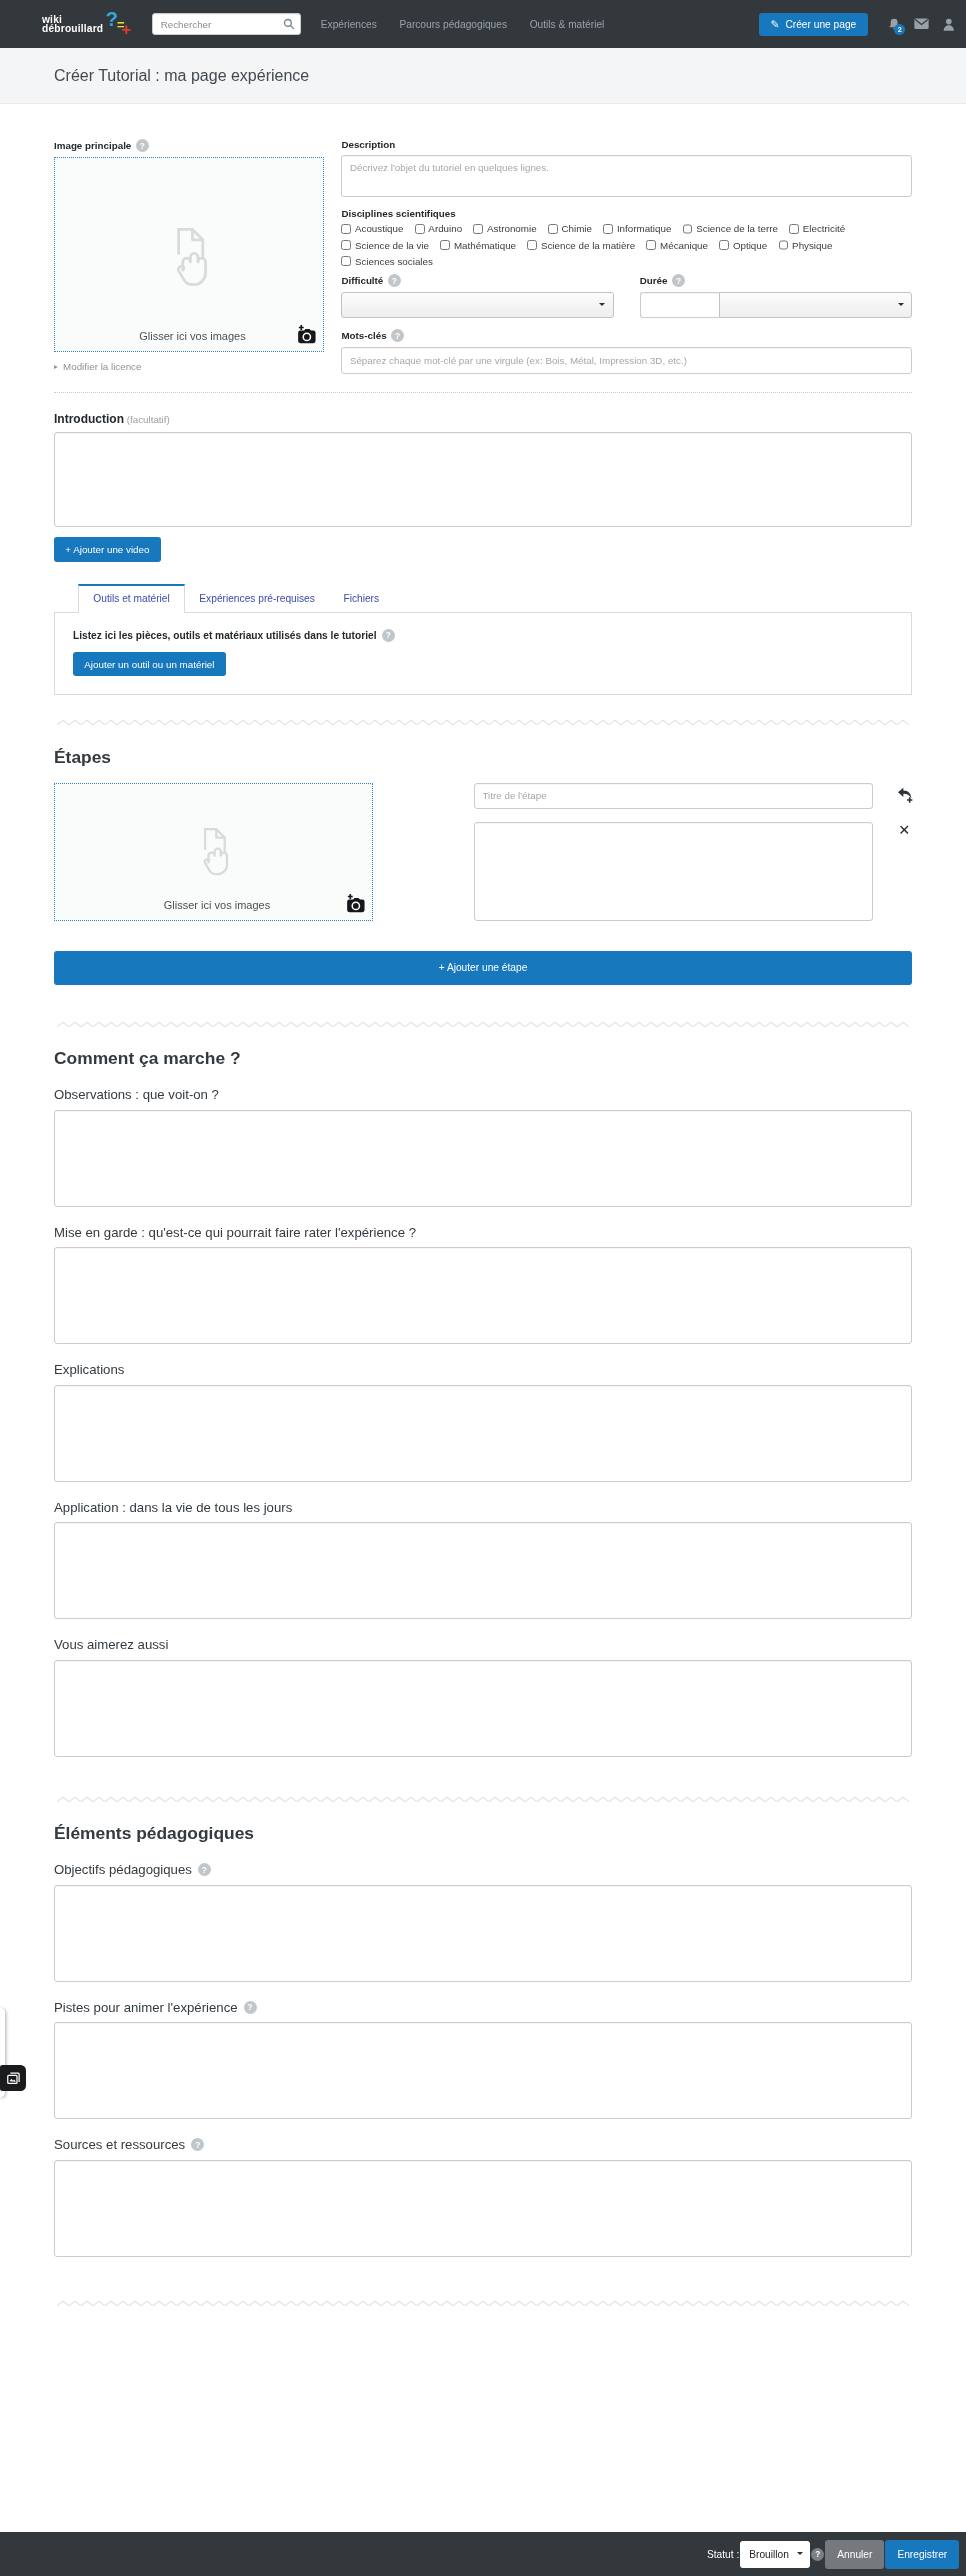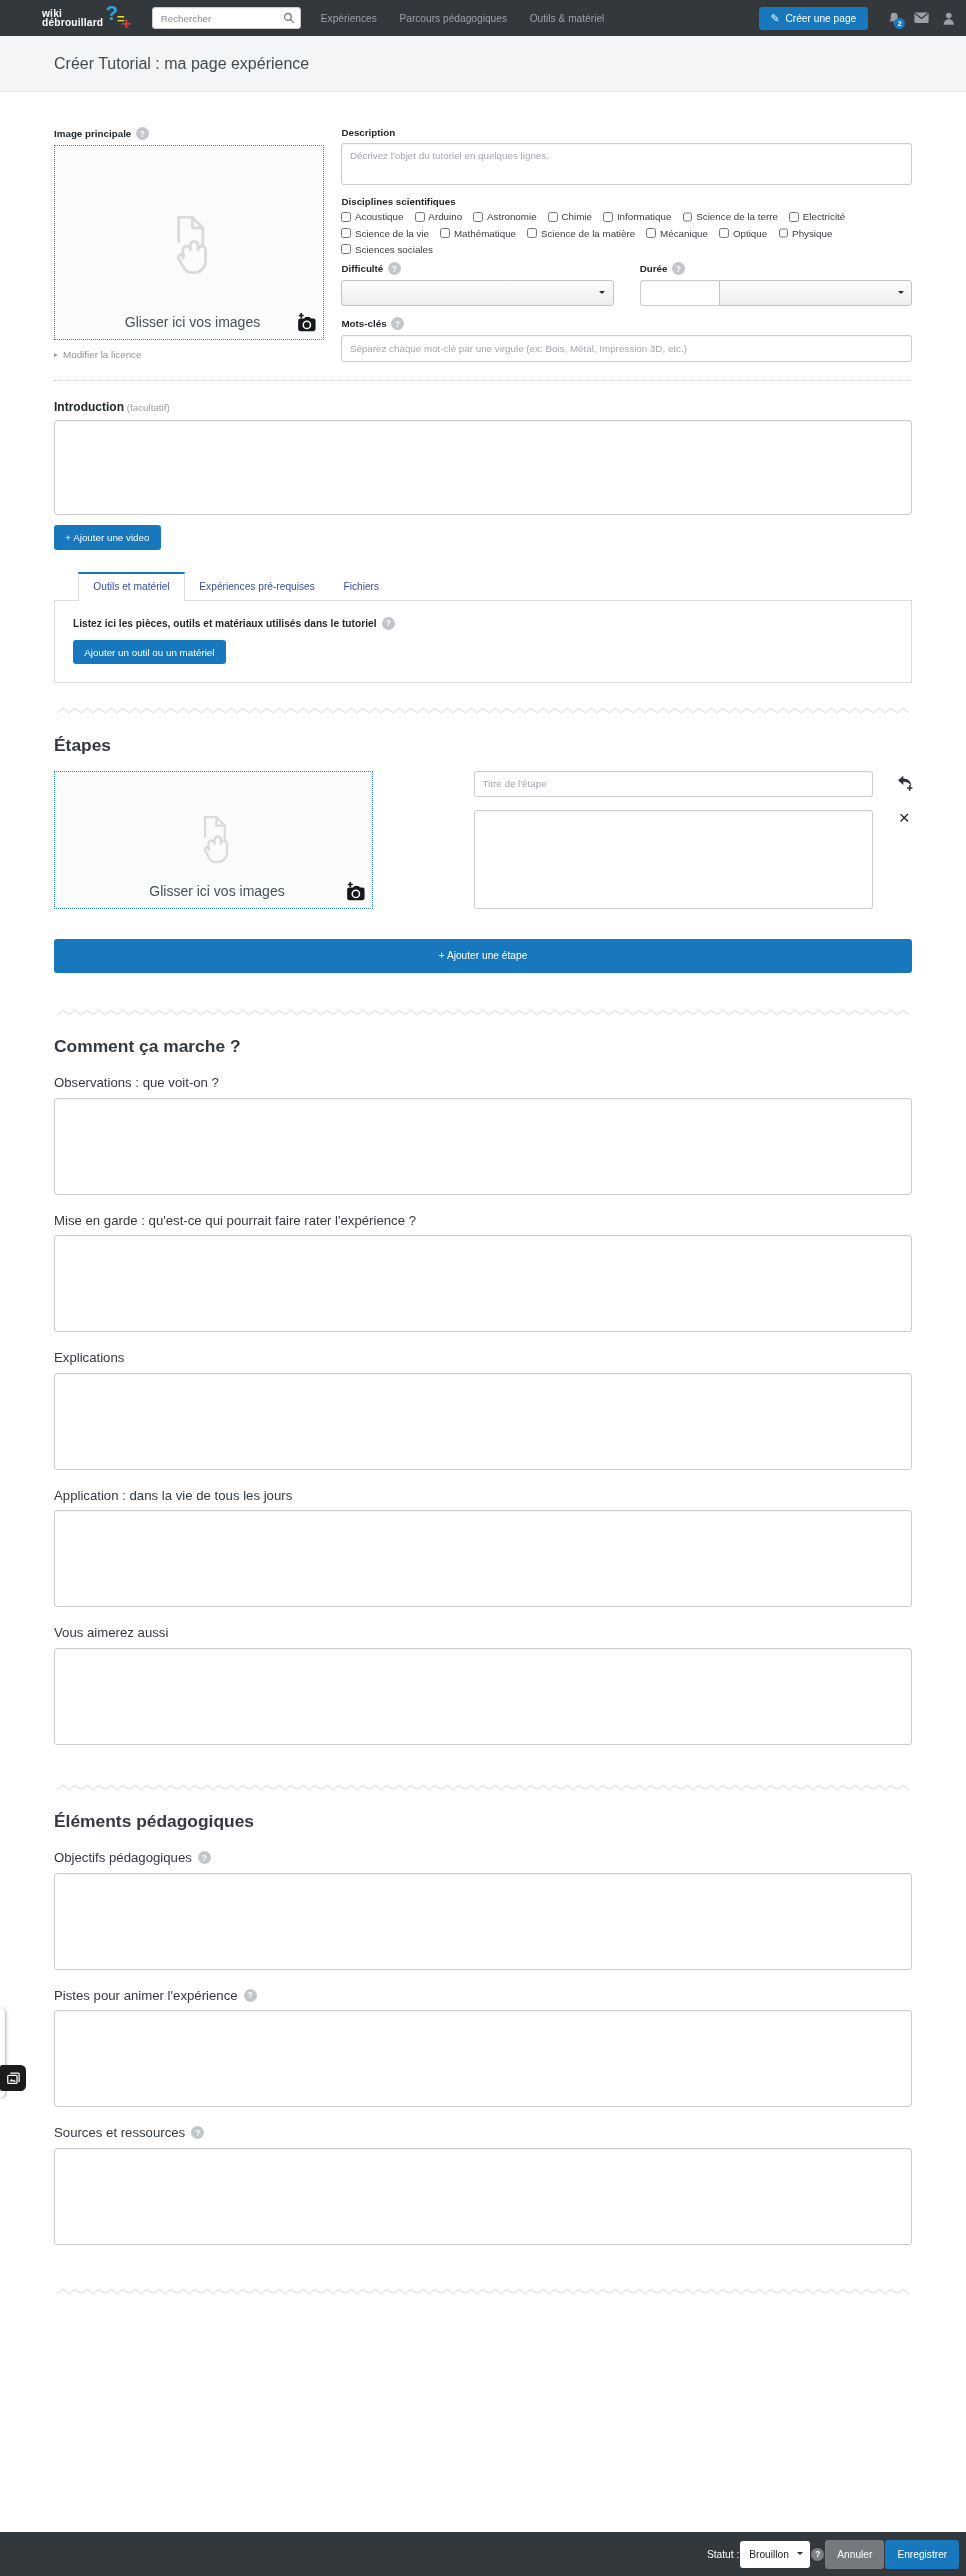--- a/index.html
+++ b/index.html
@@ -3,21 +3,21 @@
 <meta charset="utf-8">
 <style>
   * { margin:0; padding:0; box-sizing:border-box; }
   html,body { width:966px; }
   body {
     height:2576px; position:relative; overflow:hidden;
     background:#ffffff; font-family:"Liberation Sans","DejaVu Sans",sans-serif;
     color:#333a40; font-size:9.8px;
   }
   
-  .navbar { height:36px; background:#33383c; display:flex; align-items:center; padding:0 10.6px 0 42px; }
+  .navbar { height:48px; background:#33383c; display:flex; align-items:center; padding:0 10.6px 0 42px; }
   .logo { display:flex; align-items:center; cursor:pointer; margin-right:19.6px; }
   .logo-text { display:flex; flex-direction:column; color:#fff; font-weight:bold; font-size:10.2px; line-height:9.4px; letter-spacing:0.2px; }
   .logo-marks { position:relative; width:27px; height:27px; margin-left:2.3px; }
   .logo-q { position:absolute; left:0; top:-3px; color:#2da9e1; font-size:20.4px; font-weight:bold; }
   .logo-eq { position:absolute; left:11.3px; top:6px; color:#e3e32b; font-size:13px; font-weight:bold; }
   .logo-plus { position:absolute; left:16px; top:9.8px; color:#e23a2e; font-size:16.6px; font-weight:bold; }
   .search { position:relative; margin-right:19.6px; }
   .search input { width:121px; height:22.6px; background:#222629; border:0.8px solid #1c2023; border-radius:2.3px; color:#b7bcc1; padding:0 22.6px 0 7.5px; font-size:9.8px; font-family:inherit; }
   .search input::placeholder { color:#878e94; }
   .search svg { position:absolute; right:6px; top:5.3px; }
@@ -38,21 +38,21 @@
   .help.dark { background:#7a8084; }
   input[type=text], textarea { border:0.8px solid #cccccc; border-radius:3px; font-family:inherit; font-size:9.8px; color:#555; padding:6px 7.5px; box-shadow:inset 0 0.8px 0.8px rgba(0,0,0,.05); width:100%; background:#fff; }
   input::placeholder, textarea::placeholder { color:#a2a8ad; }
   textarea { resize:none; display:block; }
   .top-row { display:flex; }
   .col-left { width:270px; flex:none; margin-right:17.4px; }
   .col-right { flex:1; }
   .dropzone { position:relative; border:1.5px dotted #2e86c8; background:#fafbfb; display:flex; align-items:center; justify-content:center; }
   .main-drop { height:195px; }
   .drop-icon { color:#d8dadb; margin-top:13.6px; }
-  .drop-caption { position:absolute; bottom:8.3px; left:7px; right:0; text-align:center; color:#4a5156; font-size:14px; }
+  .drop-caption { position:absolute; bottom:8.3px; left:7px; right:0; text-align:center; color:#4a5156; font-size:11px; }
   .camera { position:absolute; right:6px; bottom:6px; cursor:pointer; }
   .licence { margin-top:9px; color:#8d9398; font-size:9.8px; display:flex; align-items:center; gap:5.3px; cursor:pointer; }
   .licence .tri { font-size:7.5px; }
   .desc { height:42px; margin-bottom:11.3px; }
   .checks-row { display:flex; gap:11.3px; margin-bottom:5.3px; flex-wrap:nowrap; }
   .checks-row label { display:inline-flex; align-items:center; gap:3.8px; font-size:9.8px; color:#3a4045; white-space:nowrap; cursor:pointer; }
   .checks-row input { width:9.8px; height:9.8px; cursor:pointer; }
   .dd-row { display:flex; gap:26px; margin:7.5px 0 11.3px; }
   .dd-col { flex:1; }
   .selectbox { height:26px; border:0.8px solid #c3c3c3; border-radius:3px; background:linear-gradient(#fcfcfc,#eeeeee); position:relative; cursor:pointer; }

